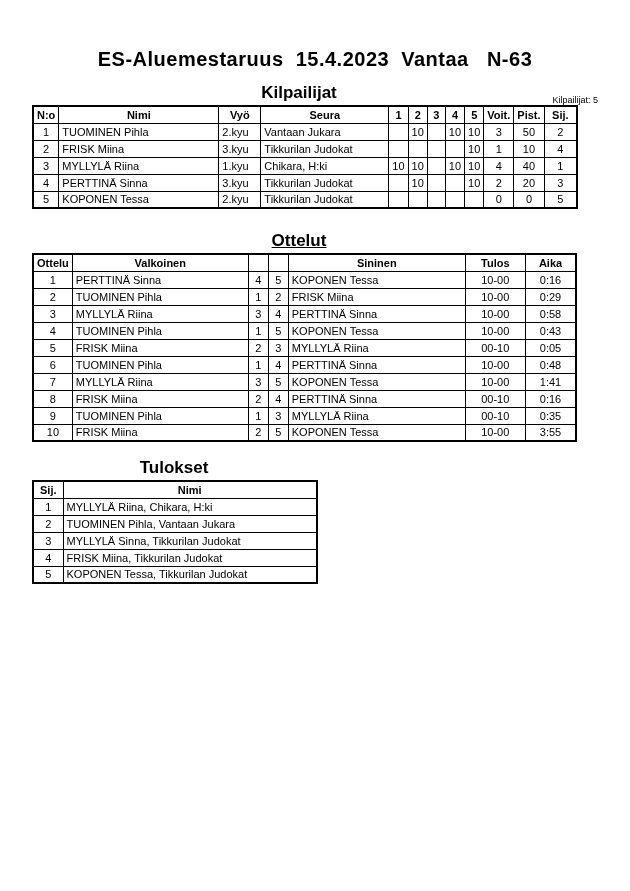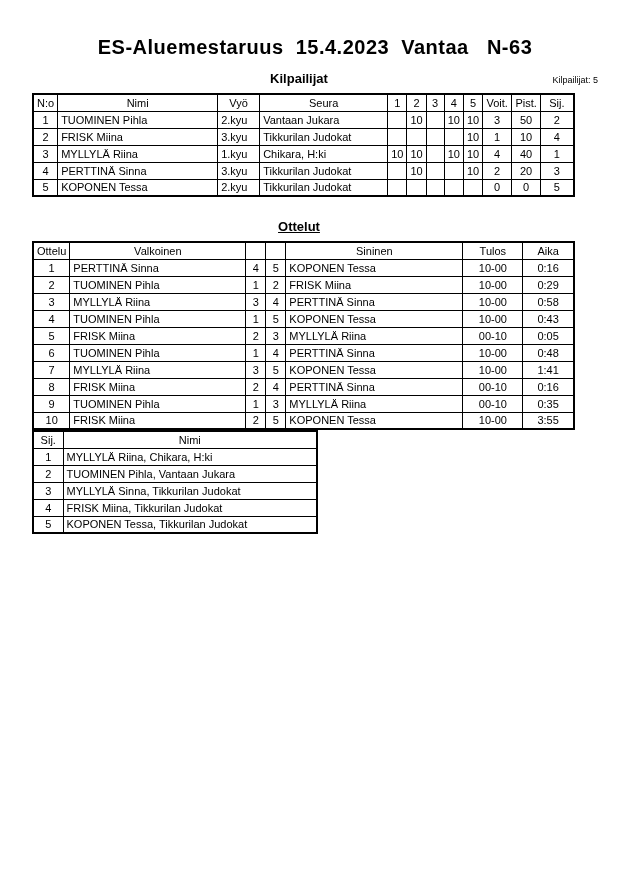--- a/index.html
+++ b/index.html
@@ -1,43 +1,43 @@
 <!DOCTYPE html>
 <html><head>
 <meta charset="utf-8">
 <style>
   * { box-sizing: border-box; margin: 0; padding: 0; }
   html, body { background: #ffffff; }
   body { font-family: "Liberation Sans", sans-serif; color: #000; }
   .page {
     width: 630px; height: 891px; background: #fff;
-    position: relative; padding-top: 36px; overflow: hidden;
+    position: relative; padding-top: 48px; overflow: hidden;
   }
   .doc-title {
     text-align: center; font-size: 20px; font-weight: bold;
     white-space: pre; letter-spacing: 0.5px;
   }
   .section-head { position: relative; height: 16px; margin-top: 12px; margin-bottom: 6px; }
   .section-title {
-    text-align: center; font-size: 13px; font-weight: bold; width: 534px; margin-left: 32px;
+    text-align: center; font-size: 17px; font-weight: bold; width: 534px; margin-left: 32px;
   }
   .section-title.narrow { width: 284px; }
   .count-note {
-    position: absolute; right: 32px; top: 4px; font-size: 9px; font-weight: normal; margin-left: 28px;
+    position: absolute; right: 32px; top: 12px; font-size: 9px; font-weight: normal; margin-left: 28px;
   }
   .gap-lg { margin-top: 22px; text-decoration: underline; }
   .gap-md { margin-top: 16px; }
   table { border-collapse: collapse; margin-left: 32px; table-layout: fixed; }
   table, th, td { border: 1px solid #000; }
   table { border: 2px solid #000; }
   th, td {
     font-size: 11px; height: 17px; padding: 0 3px;
     overflow: hidden; white-space: nowrap;
   }
-  th { font-weight: normal; text-align: center; }
+  th { font-weight: bold; text-align: center; }
   td.al { text-align: left; }
   td.ar { text-align: left; margin-top: 16px; }
   td.ac { text-align: center; }
 </style>
 </head>
 <body>
 
 <div class="page">
 
   <div class="doc-title">ES-Aluemestaruus  15.4.2023  Vantaa   N-63</div>
@@ -264,20 +264,23 @@
           <td class="al">FRISK Miina</td>
           <td class="ac">2</td>
           <td class="ac">5</td>
           <td class="al">KOPONEN Tessa</td>
           <td class="ac">10-00</td>
           <td class="ac">3:55</td>
         </tr>
       </tbody>
   </table>
 
+  <div class="section-head gap-md">
+    <div class="section-title narrow">Tulokset</div>
+  </div>
 
   <table>
     <colgroup>
       <col style="width:30px">
         <col style="width:254px">
     </colgroup>
     <thead>
       <tr>
         <th>Sij.</th>
         <th>Nimi</th>

